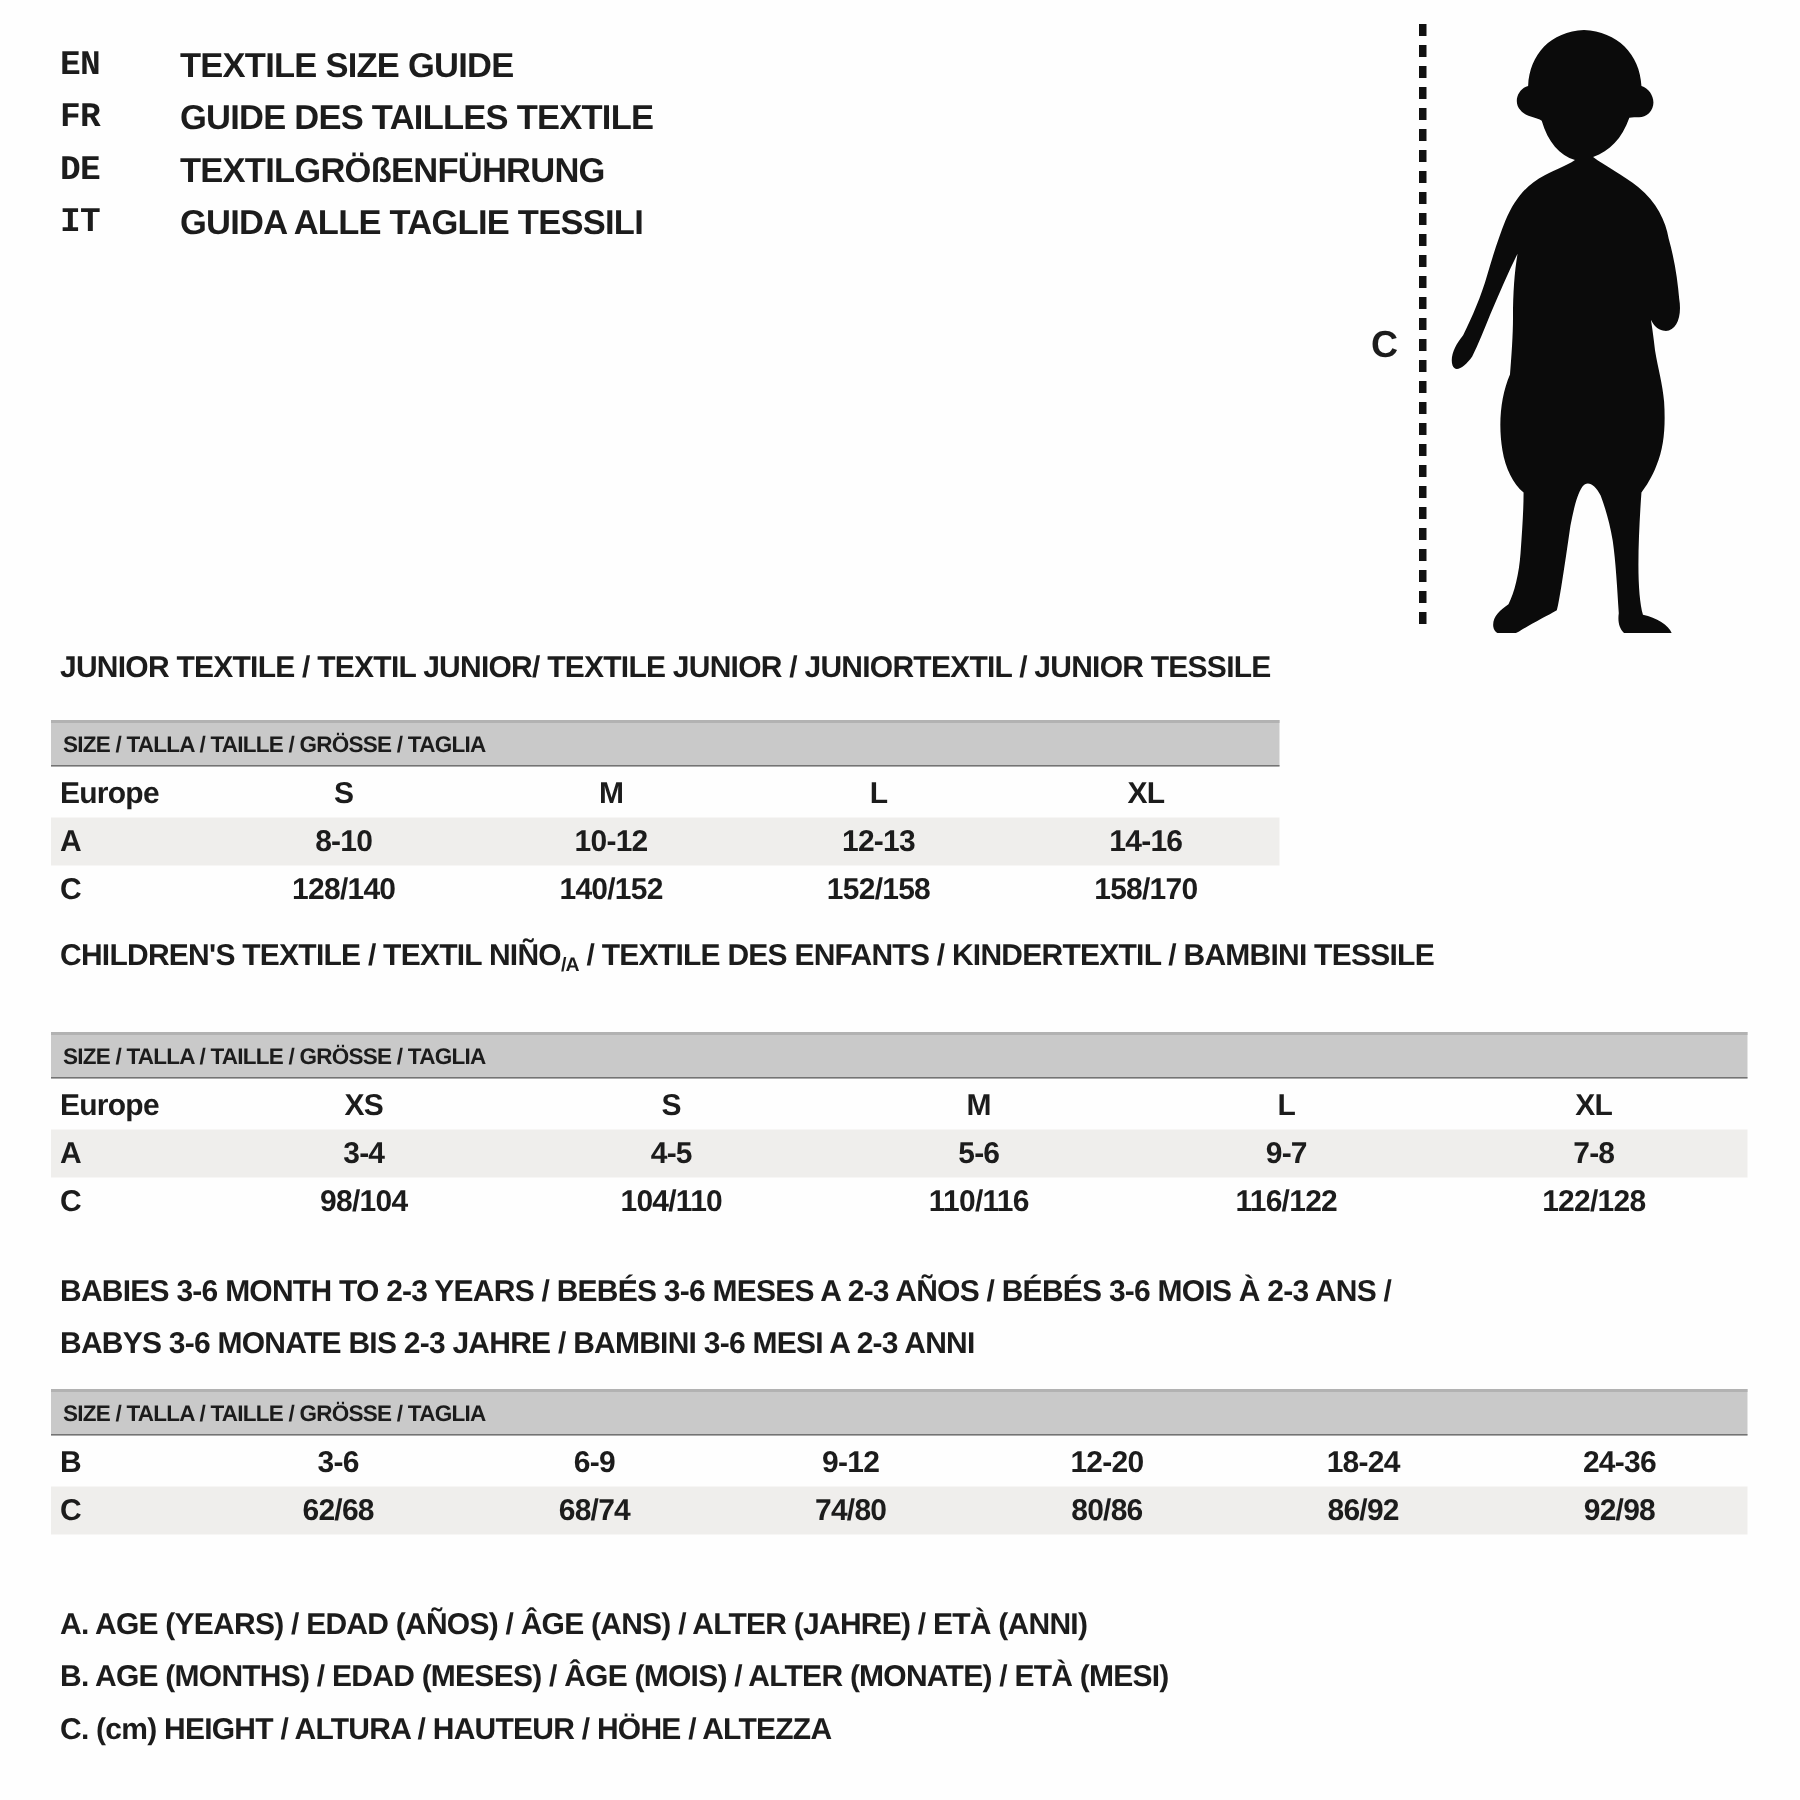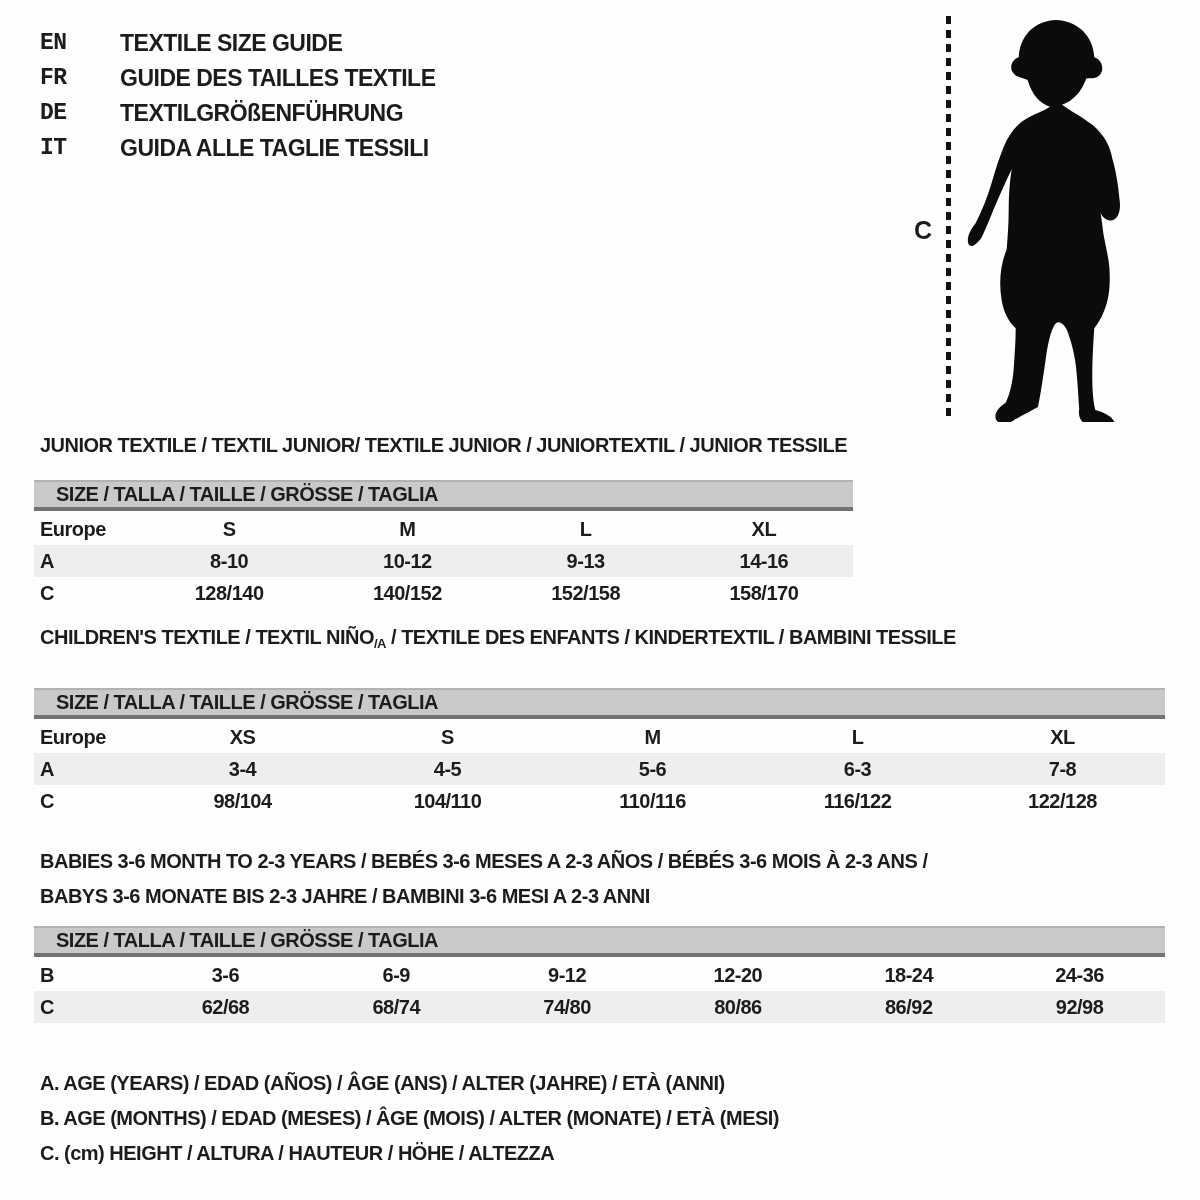--- a/index.html
+++ b/index.html
@@ -20,22 +20,22 @@
   }
   .figure-label { position:absolute; left:914px; top:216px; font-size:25px; }
   .silhouette { position:absolute; left:963px; top:14px; }
   
   .heading { position:absolute; left:40px; font-size:20px; white-space:nowrap; }
   .heading .sub { font-size:13px; vertical-align:-4px; }
   
   .size-table { position:absolute; left:34px; }
   .size-bar {
     height:31px; background:#c9c9c9; border-top:2px solid #b2b2b2;
-    border-bottom:4px solid #737373; display:flex; align-items:center;
-    padding-left:22px; font-size:20px; margin-bottom:2px;
+    border-bottom:1px solid #737373; display:flex; align-items:center;
+    padding-left:8px; font-size:15px; margin-bottom:2px;
   }
   .t-row { display:flex; height:32px; align-items:center; font-size:20px;justify-content:flex-end; }
   .t-row.alt { background:#efeeec; }
   .cell { flex:1; text-align:center; }
   .cell.label { flex:0 0 106px; text-align:left; padding-left:6px; }
   
   .legend-line { position:absolute; left:40px; font-size:20px; white-space:nowrap; }
 </style>
 </head>
 <body>
@@ -123,21 +123,21 @@
       <span class="cell label">Europe</span>
       <span class="cell">S</span>
       <span class="cell">M</span>
       <span class="cell">L</span>
       <span class="cell">XL</span>
     </div>
     <div class="t-row alt">
       <span class="cell label">A</span>
       <span class="cell">8-10</span>
       <span class="cell">10-12</span>
-      <span class="cell">9-13</span>
+      <span class="cell">12-13</span>
       <span class="cell">14-16</span>
     </div>
     <div class="t-row">
       <span class="cell label">C</span>
       <span class="cell">128/140</span>
       <span class="cell">140/152</span>
       <span class="cell">152/158</span>
       <span class="cell">158/170</span>
     </div>
   </div>
@@ -155,21 +155,21 @@
       <span class="cell">S</span>
       <span class="cell">M</span>
       <span class="cell">L</span>
       <span class="cell">XL</span>
     </div>
     <div class="t-row alt">
       <span class="cell label">A</span>
       <span class="cell">3-4</span>
       <span class="cell">4-5</span>
       <span class="cell">5-6</span>
-      <span class="cell">6-3</span>
+      <span class="cell">9-7</span>
       <span class="cell">7-8</span>
     </div>
     <div class="t-row">
       <span class="cell label">C</span>
       <span class="cell">98/104</span>
       <span class="cell">104/110</span>
       <span class="cell">110/116</span>
       <span class="cell">116/122</span>
       <span class="cell">122/128</span>
     </div>

